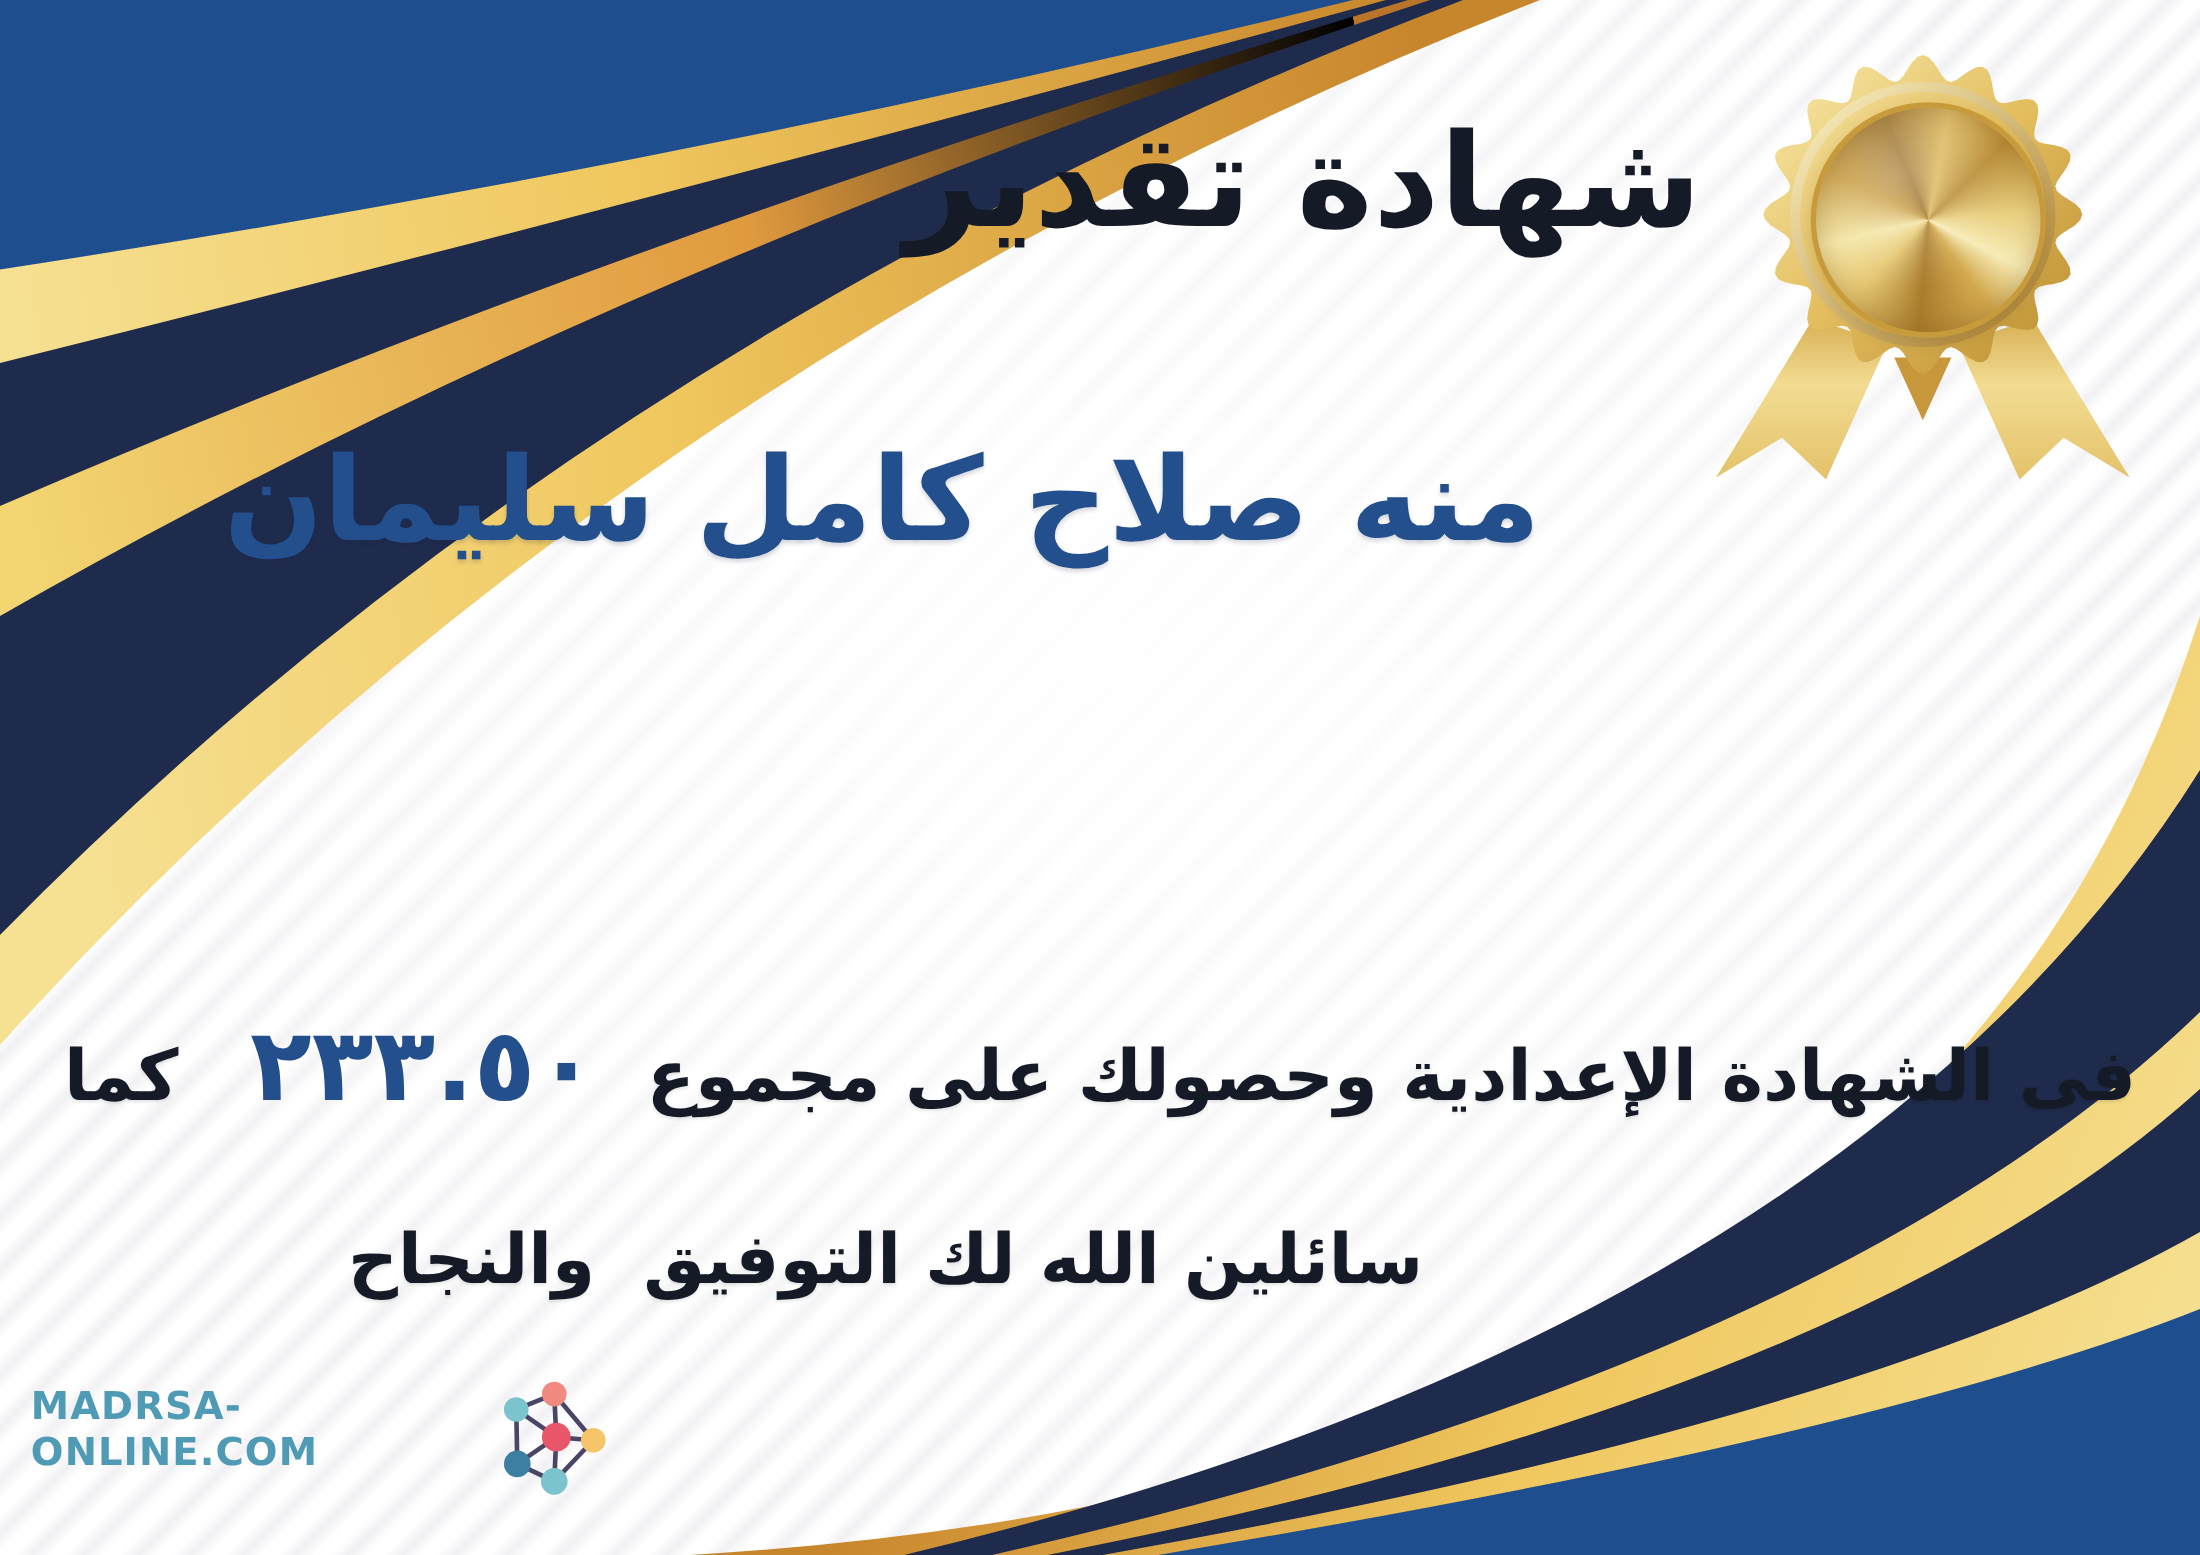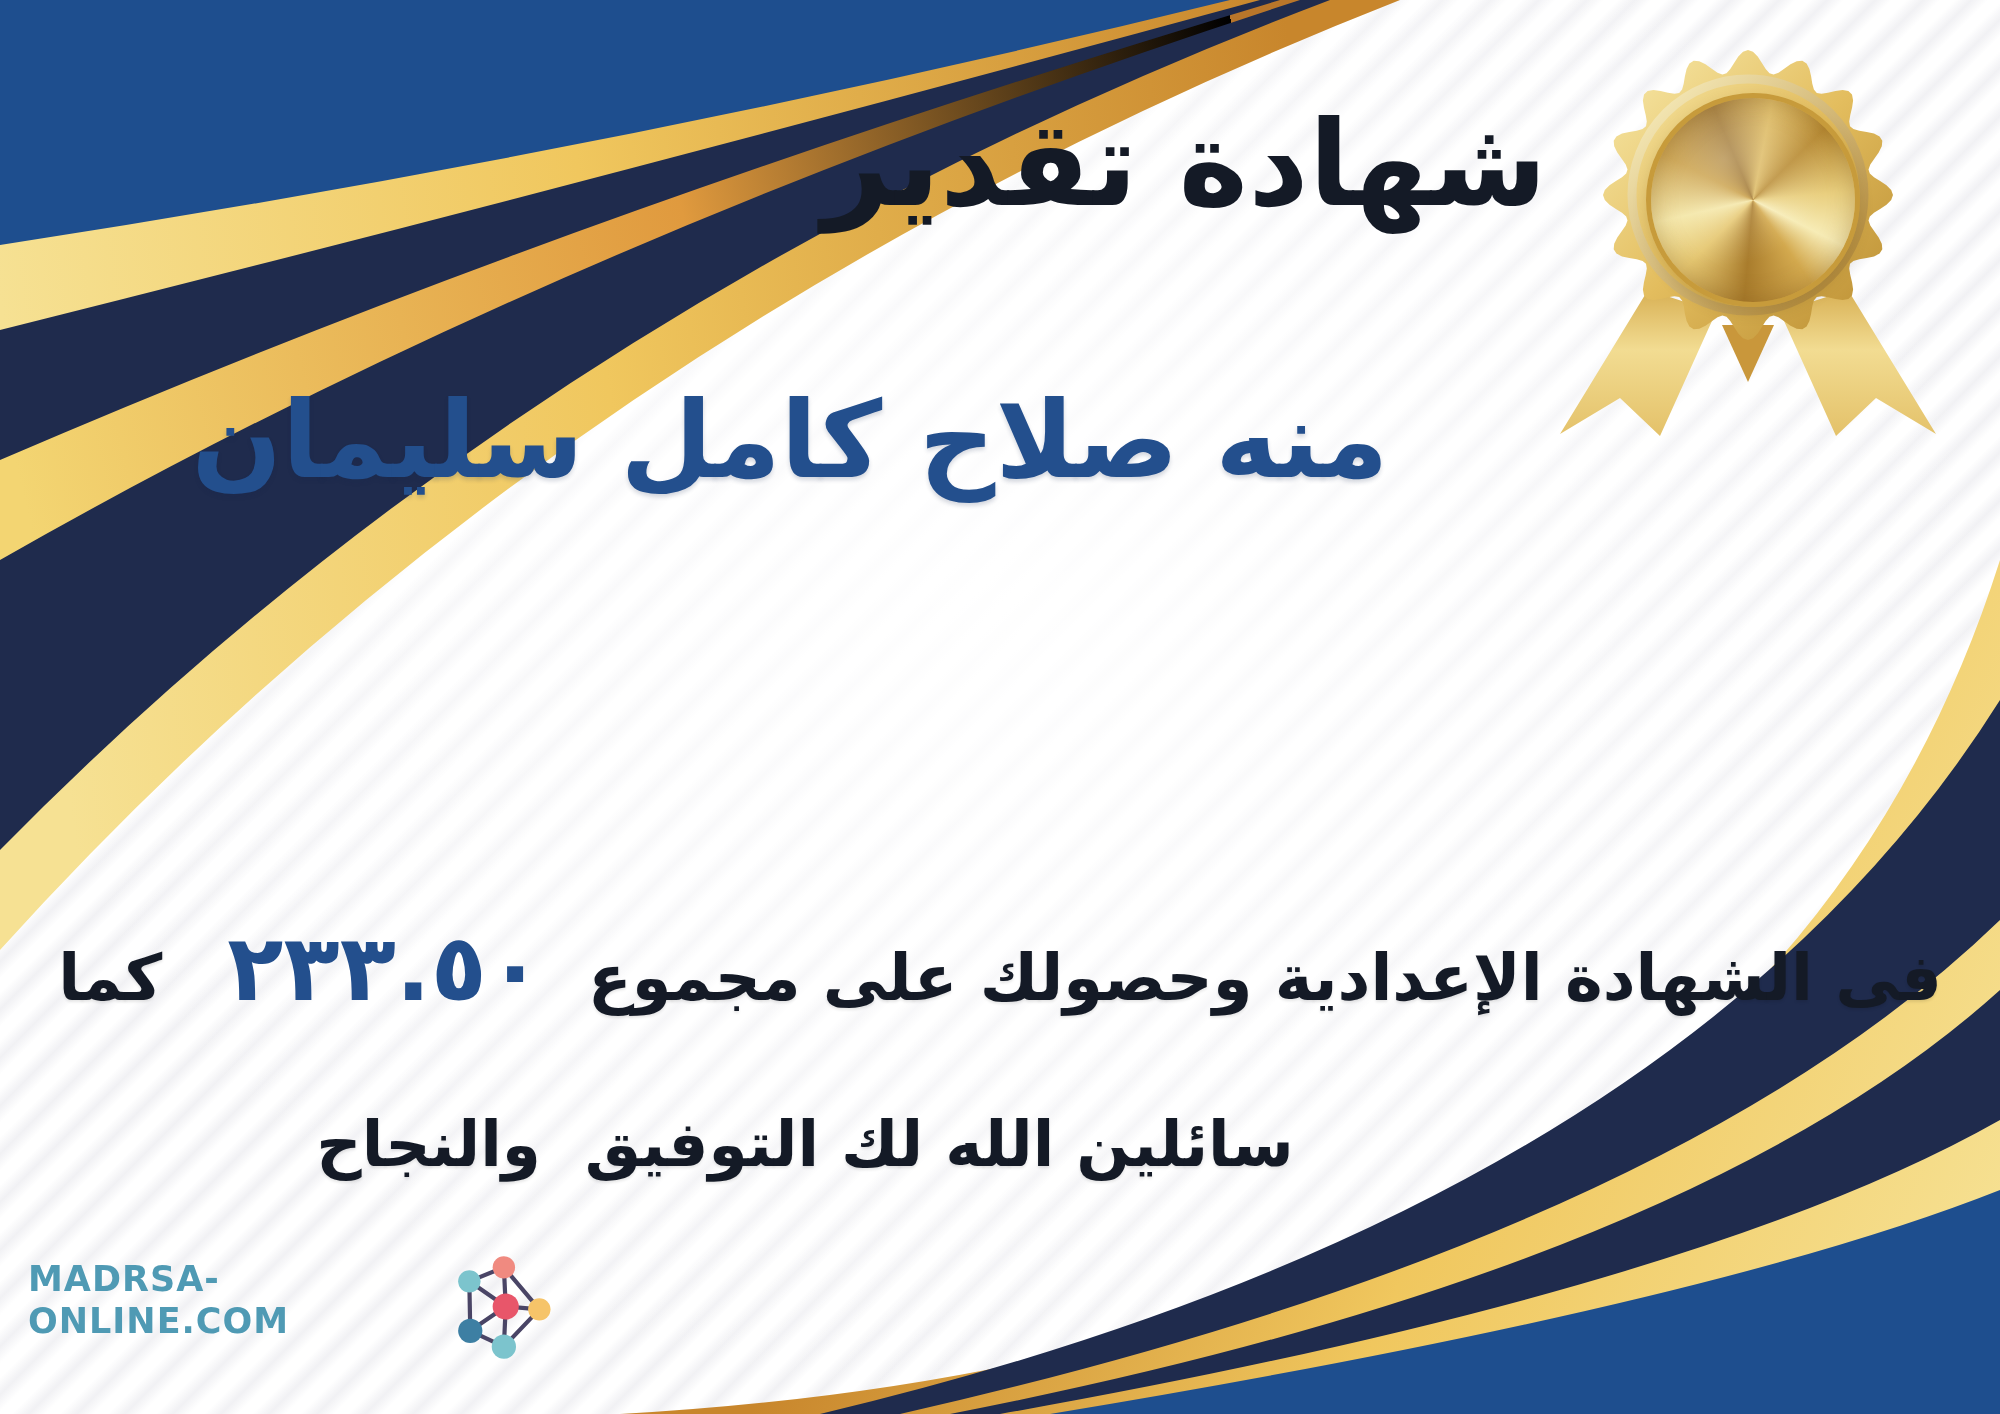--- a/index.html
+++ b/index.html
@@ -28,23 +28,24 @@
   }
 
   
   .cert-title{
     position:absolute;left:0;top:95px;width:1500px;
     font-size:118px;font-weight:bold;color:var(--title_text,#141a26);
     letter-spacing:1px;
     margin-left:47px;
   }
   .recipient{
-    position:absolute;left:0;top:379px;width:1580px;text-align:center;
+    position:absolute;left:0;top:393px;width:1580px;text-align:center;
     font-size:106px;font-weight:bold;color:var(--name_text,#234f8d);
     text-shadow:0 3px 4px rgba(20,40,80,.18);
+    padding-left:12px;
   }
   .body-text{
     position:absolute;left:0;top:712px;width:2000px;text-align:center;
     font-size:64px;font-weight:bold;color:var(--body_text,#141a26);
     line-height:1.65;white-space:pre-wrap;
     text-shadow:0 2px 3px rgba(0,0,0,.10);
   }
   .score{
     font-size:92px;color:var(--score_text,#234f8d);line-height:1;
     margin:0 45px 0 65px;text-shadow:none;font-weight:bold;

